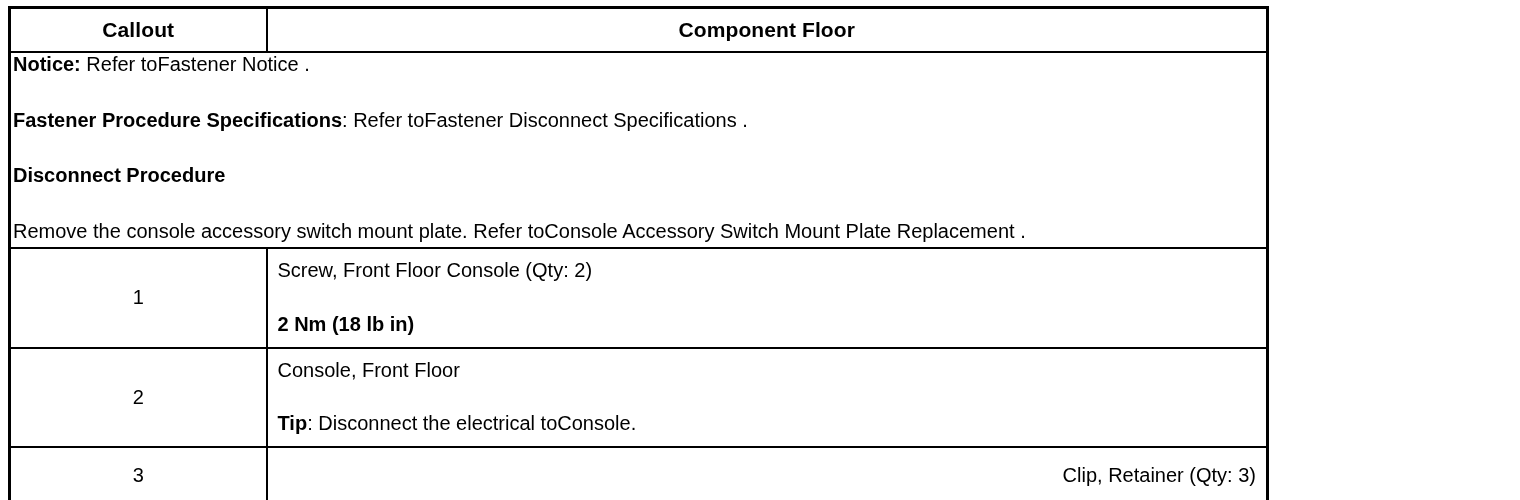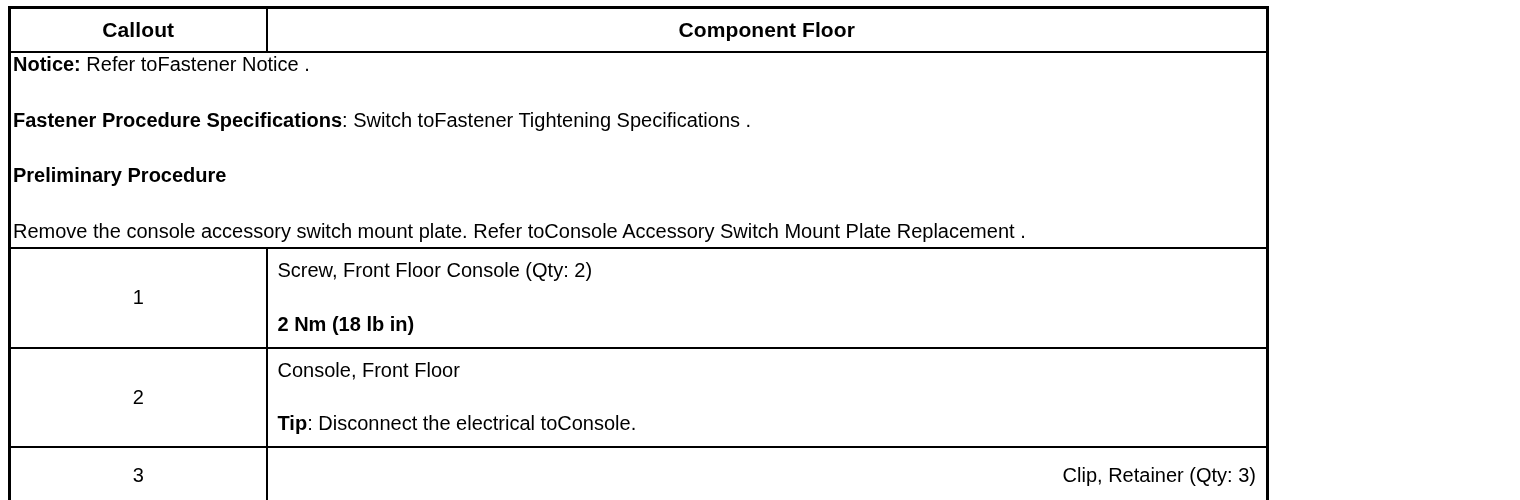--- a/index.html
+++ b/index.html
@@ -97,23 +97,23 @@
     </tr>
   </thead>
 
   <tbody>
 
     <tr>
       <td class="notice-cell" colspan="2">
 
         <p class="notice-line"><span class="b">Notice:</span><span> Refer toFastener Notice .</span></p>
 
-        <p class="notice-line"><span class="b">Fastener Procedure Specifications</span><span>: Switch toFastener Tightening Specifications .</span></p>
+        <p class="notice-line"><span class="b">Fastener Procedure Specifications</span><span>: Refer toFastener Disconnect Specifications .</span></p>
 
-        <p class="notice-line"><span class="b">Preliminary Procedure</span></p>
+        <p class="notice-line"><span class="b">Disconnect Procedure</span></p>
 
         <p class="notice-line">Remove the console accessory switch mount plate. Refer toConsole Accessory Switch Mount Plate Replacement .</p>
 
       </td>
     </tr>
 
     <tr class="row-tall">
       <td class="callout-num">1</td>
       <td class="comp-cell">
         <p class="comp-line">Screw, Front Floor Console (Qty: 2)</p>

